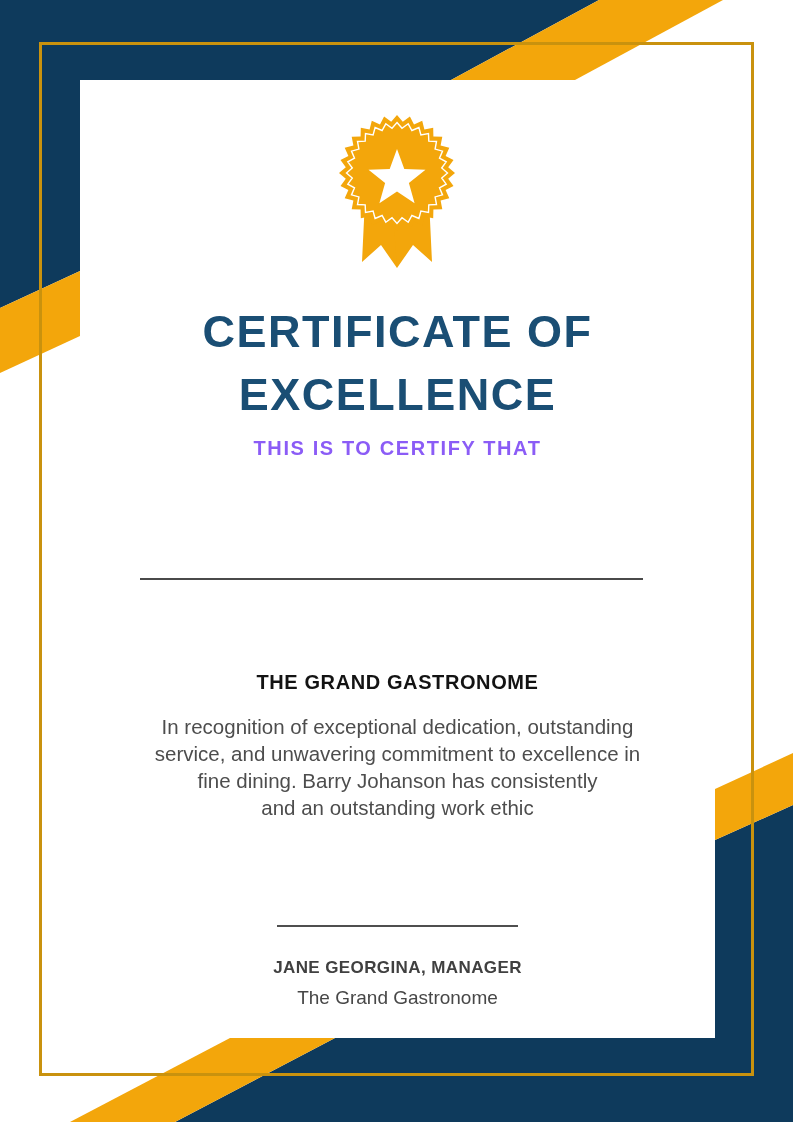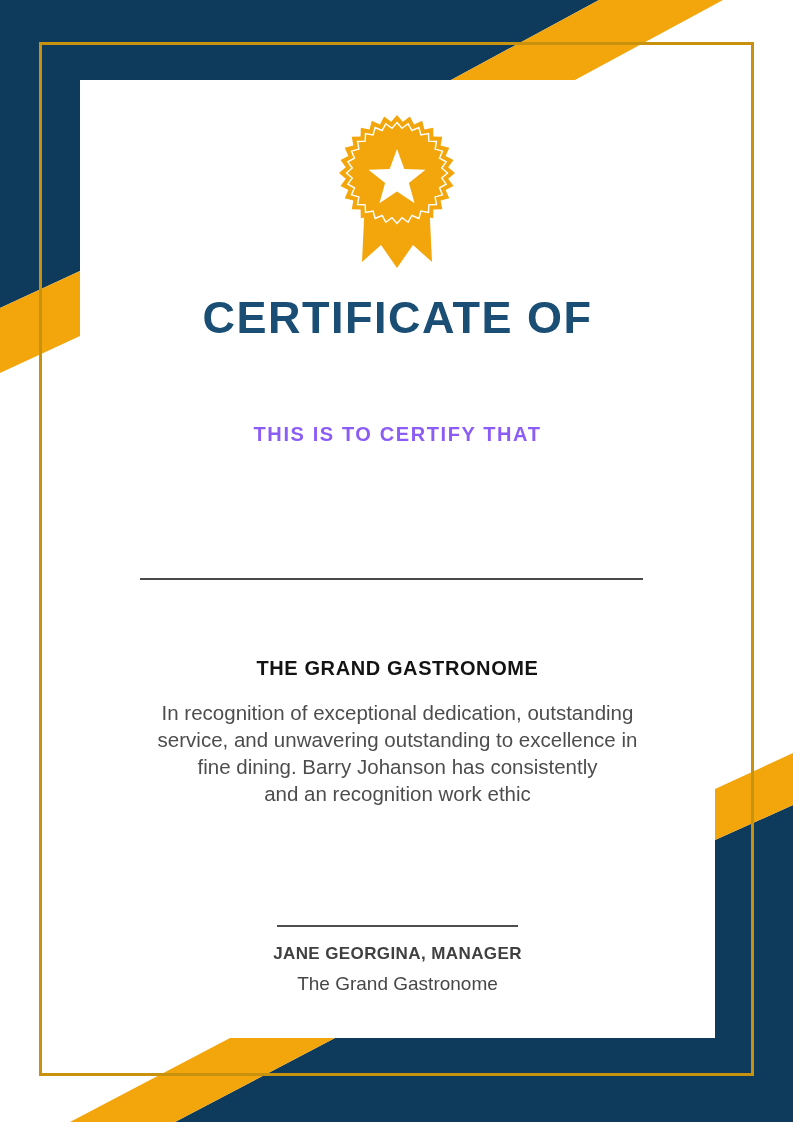--- a/index.html
+++ b/index.html
@@ -13,21 +13,21 @@
   .gold{fill:#F3A60B;}
   #panel{
     position:absolute;left:80px;top:80px;width:635px;height:958px;
     background:#ffffff;z-index:2;
   }
   #frame{
     position:absolute;left:39px;top:42px;width:715px;height:1034px;
     box-sizing:border-box;border:3px solid #C9920E;z-index:5;pointer-events:none;
   }
   #badge{position:absolute;left:237px;top:24px;width:160px;height:172px;}
-  .center-abs{position:absolute;left:0;width:635px;text-align:center;}
+  .center-abs{position:absolute;left:0;width:635px;text-align:center;margin-top:14px;}
   #title{
     top:206px;color:#1A4E74;font-size:45px;font-weight:700;
     letter-spacing:1.5px;line-height:63px;
   }
   #subtitle{
     top:343px;color:#8b5cf6;font-size:20px;font-weight:700;letter-spacing:1.6px;
   }
   #recipient{
     top:400px;color:#F7A71E;font-size:56px;line-height:90px;
     font-family:"DejaVu Serif",serif;font-style:italic;
@@ -71,34 +71,35 @@
     <svg id="badge" viewBox="0 0 160 172" xmlns="http://www.w3.org/2000/svg">
       <polygon class="gold" points="48,95 84,108 80,164 64,141 45,158"></polygon>
       <polygon class="gold" points="112,95 76,108 80,164 96,141 115,158"></polygon>
       <polygon id="zz-outer" class="gold" points="80.0,11.0 85.8,17.8 92.9,12.5 97.0,20.4 105.2,16.7 107.4,25.4 116.2,23.7 116.4,32.6 125.3,32.8 123.6,41.6 132.3,43.8 128.6,52.0 136.5,56.1 131.2,63.2 138.0,69.0 131.2,74.8 136.5,81.9 128.6,86.0 132.3,94.2 123.6,96.4 125.3,105.2 116.4,105.4 116.2,114.3 107.4,112.6 105.2,121.3 97.0,117.6 92.9,125.5 85.8,120.2 80.0,127.0 74.2,120.2 67.1,125.5 63.0,117.6 54.8,121.3 52.6,112.6 43.8,114.3 43.6,105.4 34.7,105.2 36.4,96.4 27.7,94.2 31.4,86.0 23.5,81.9 28.8,74.8 22.0,69.0 28.8,63.2 23.5,56.1 31.4,52.0 27.7,43.8 36.4,41.6 34.7,32.8 43.6,32.6 43.8,23.7 52.6,25.4 54.8,16.7 63.0,20.4 67.1,12.5 74.2,17.8"></polygon>
       <polygon id="zz-inner" points="80.0,18.5 85.0,24.3 91.2,19.8 94.9,26.5 101.9,23.5 103.9,30.9 111.5,29.5 111.8,37.2 119.5,37.5 118.1,45.1 125.5,47.1 122.5,54.1 129.2,57.8 124.7,64.0 130.5,69.0 124.7,74.0 129.2,80.2 122.5,83.9 125.5,90.9 118.1,92.9 119.5,100.5 111.8,100.8 111.5,108.5 103.9,107.1 101.9,114.5 94.9,111.5 91.2,118.2 85.0,113.7 80.0,119.5 75.0,113.7 68.8,118.2 65.1,111.5 58.1,114.5 56.1,107.1 48.5,108.5 48.2,100.8 40.5,100.5 41.9,92.9 34.5,90.9 37.5,83.9 30.8,80.2 35.3,74.0 29.5,69.0 35.3,64.0 30.8,57.8 37.5,54.1 34.5,47.1 41.9,45.1 40.5,37.5 48.2,37.2 48.5,29.5 56.1,30.9 58.1,23.5 65.1,26.5 68.8,19.8 75.0,24.3" fill="none" stroke="#ffffff" stroke-width="1.4"></polygon>
       <polygon id="badge-star" points="80.0,45.0 87.3,64.9 108.5,65.7 91.9,78.9 97.6,99.3 80.0,87.5 62.4,99.3 68.1,78.9 51.5,65.7 72.7,64.9" fill="#ffffff"></polygon>
     </svg>
 
     <div id="title" class="center-abs">
       <div>CERTIFICATE OF</div>
+      <div>EXCELLENCE</div>
     </div>
 
     <div id="subtitle" class="center-abs">THIS IS TO CERTIFY THAT</div>
 
 
     <div id="name-underline"></div>
 
     <div id="org-heading" class="center-abs">THE GRAND GASTRONOME</div>
 
     <div id="body-text" class="center-abs">
       <div class="bline">In recognition of exceptional dedication, outstanding</div>
-      <div class="bline">service, and unwavering outstanding to excellence in</div>
+      <div class="bline">service, and unwavering commitment to excellence in</div>
       <div class="bline">fine dining. Barry Johanson has consistently</div>
-      <div class="bline">and an recognition work ethic</div>
+      <div class="bline">and an outstanding work ethic</div>
     </div>
 
     <div id="sig-line"></div>
     <div id="sig-name" class="center-abs">JANE GEORGINA, MANAGER</div>
     <div id="sig-org" class="center-abs">The Grand Gastronome</div>
   </div>
 
   <div id="frame"></div>
 
 </div>

